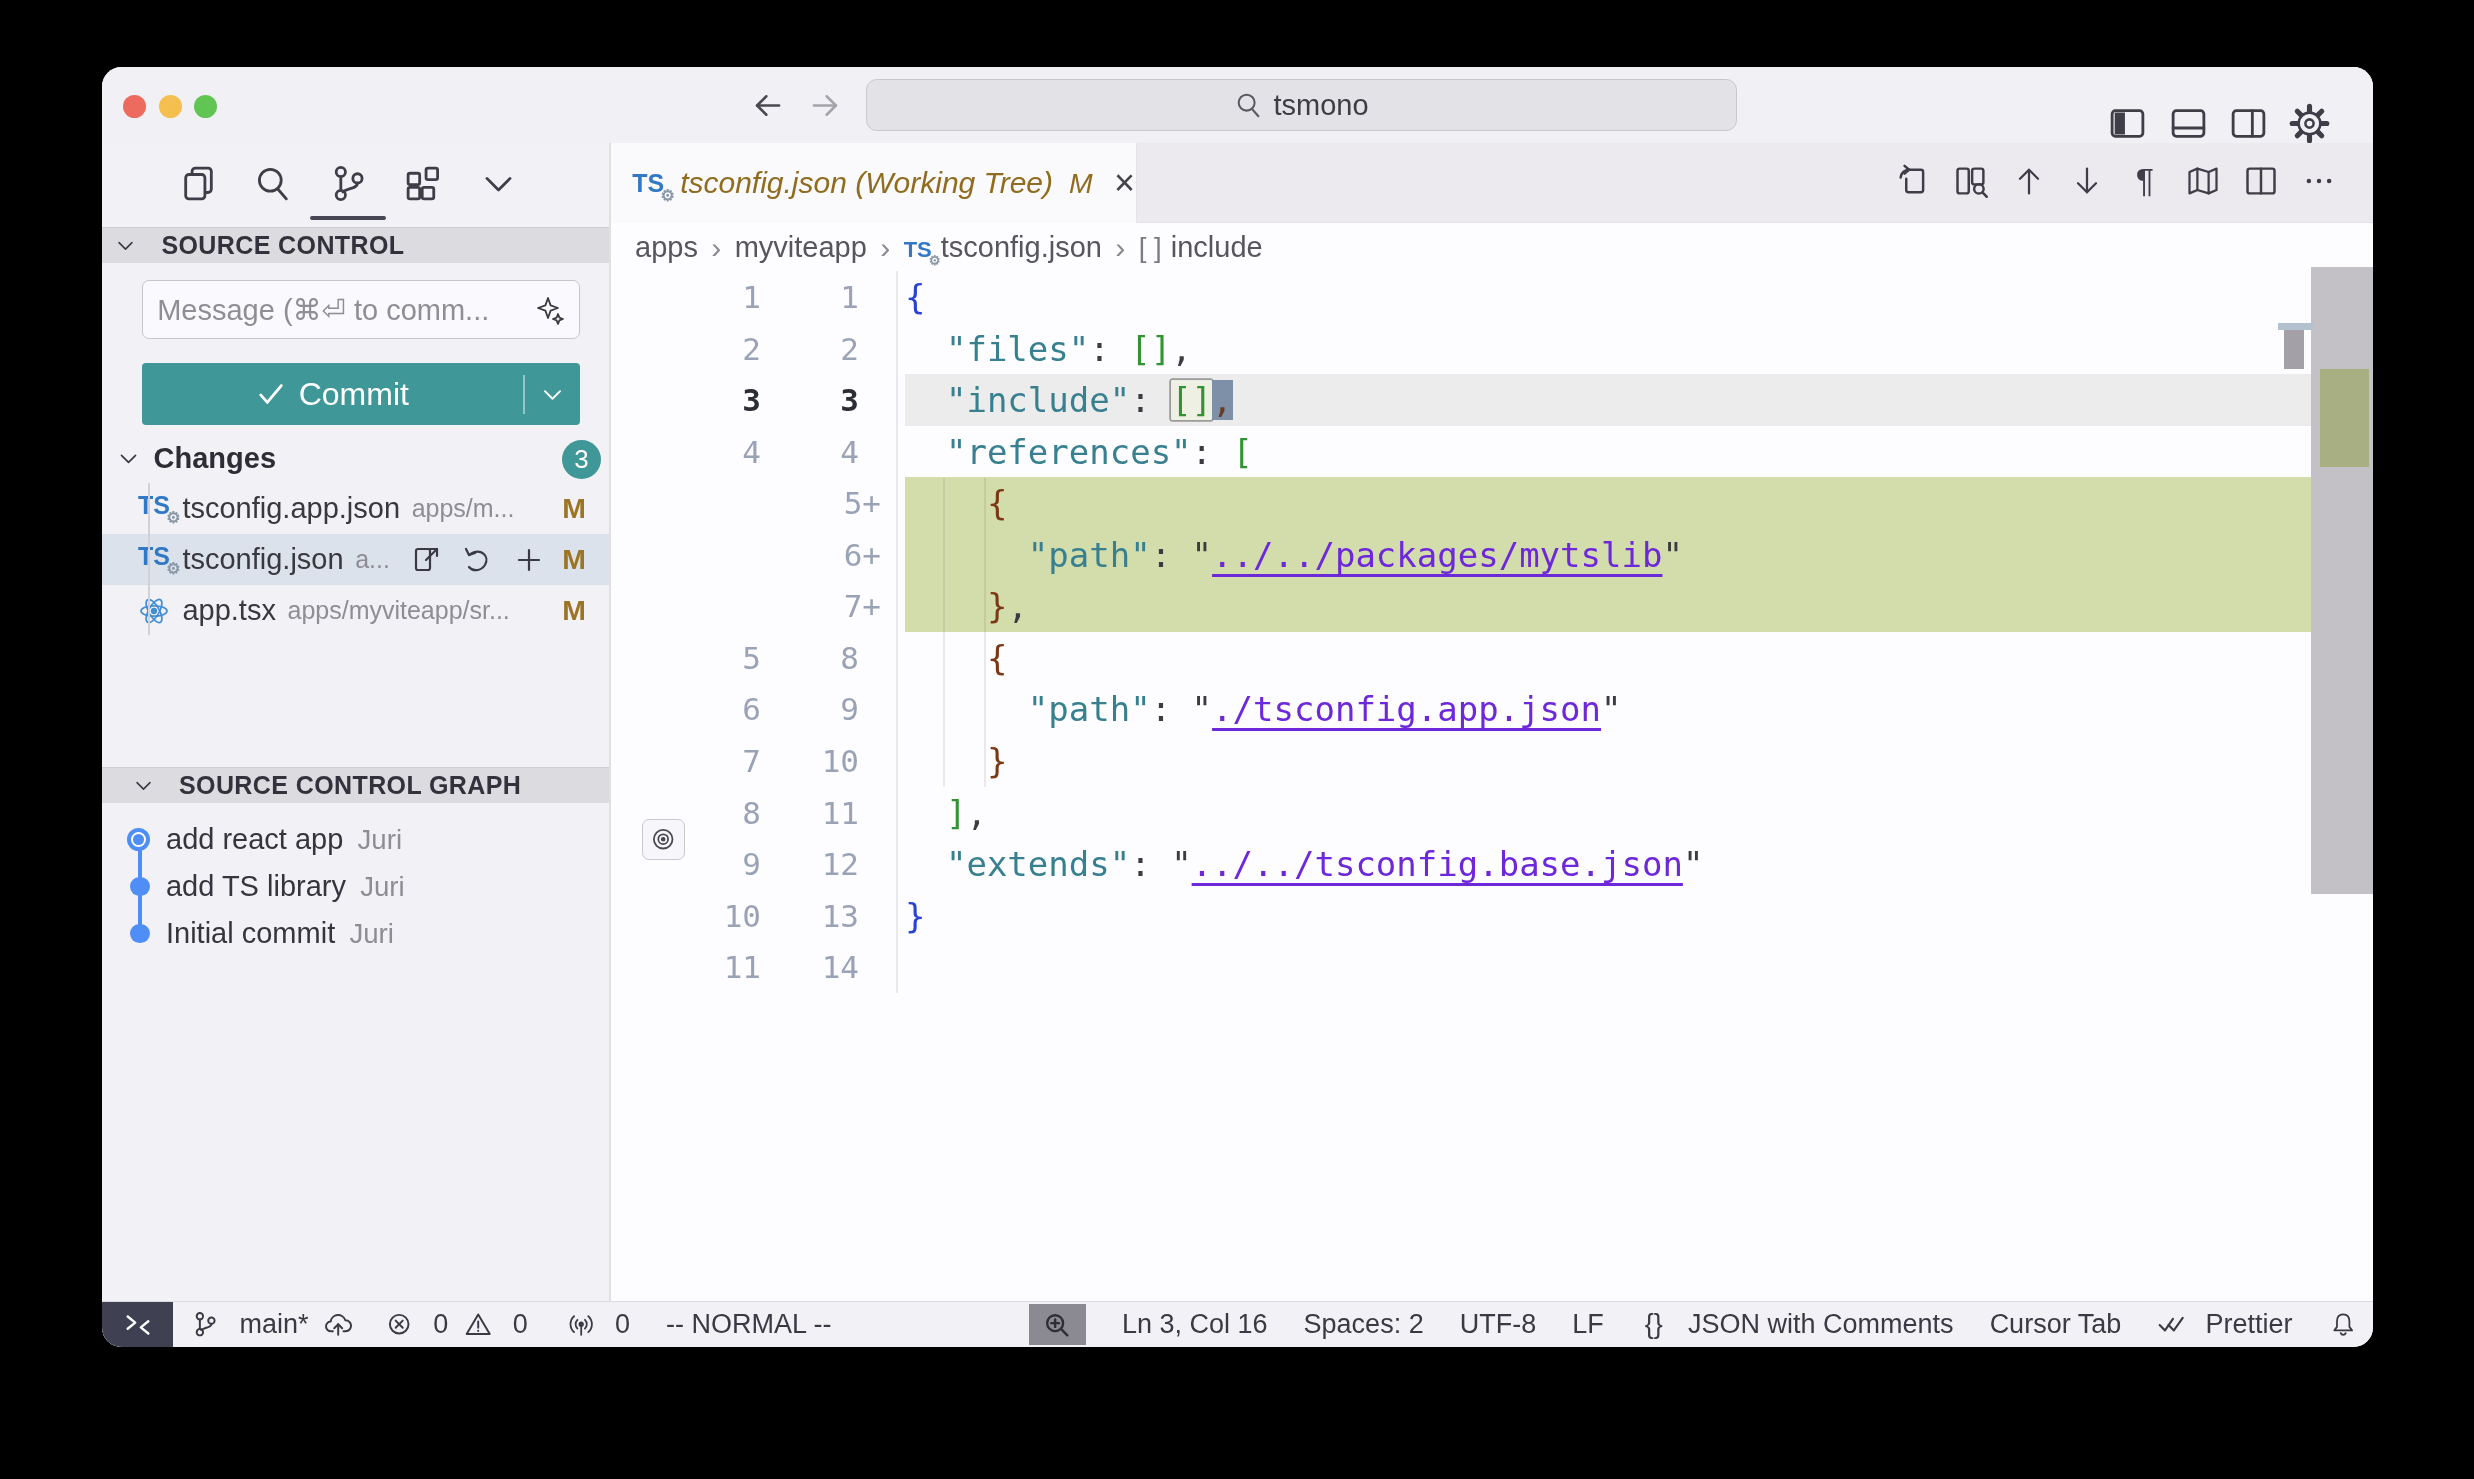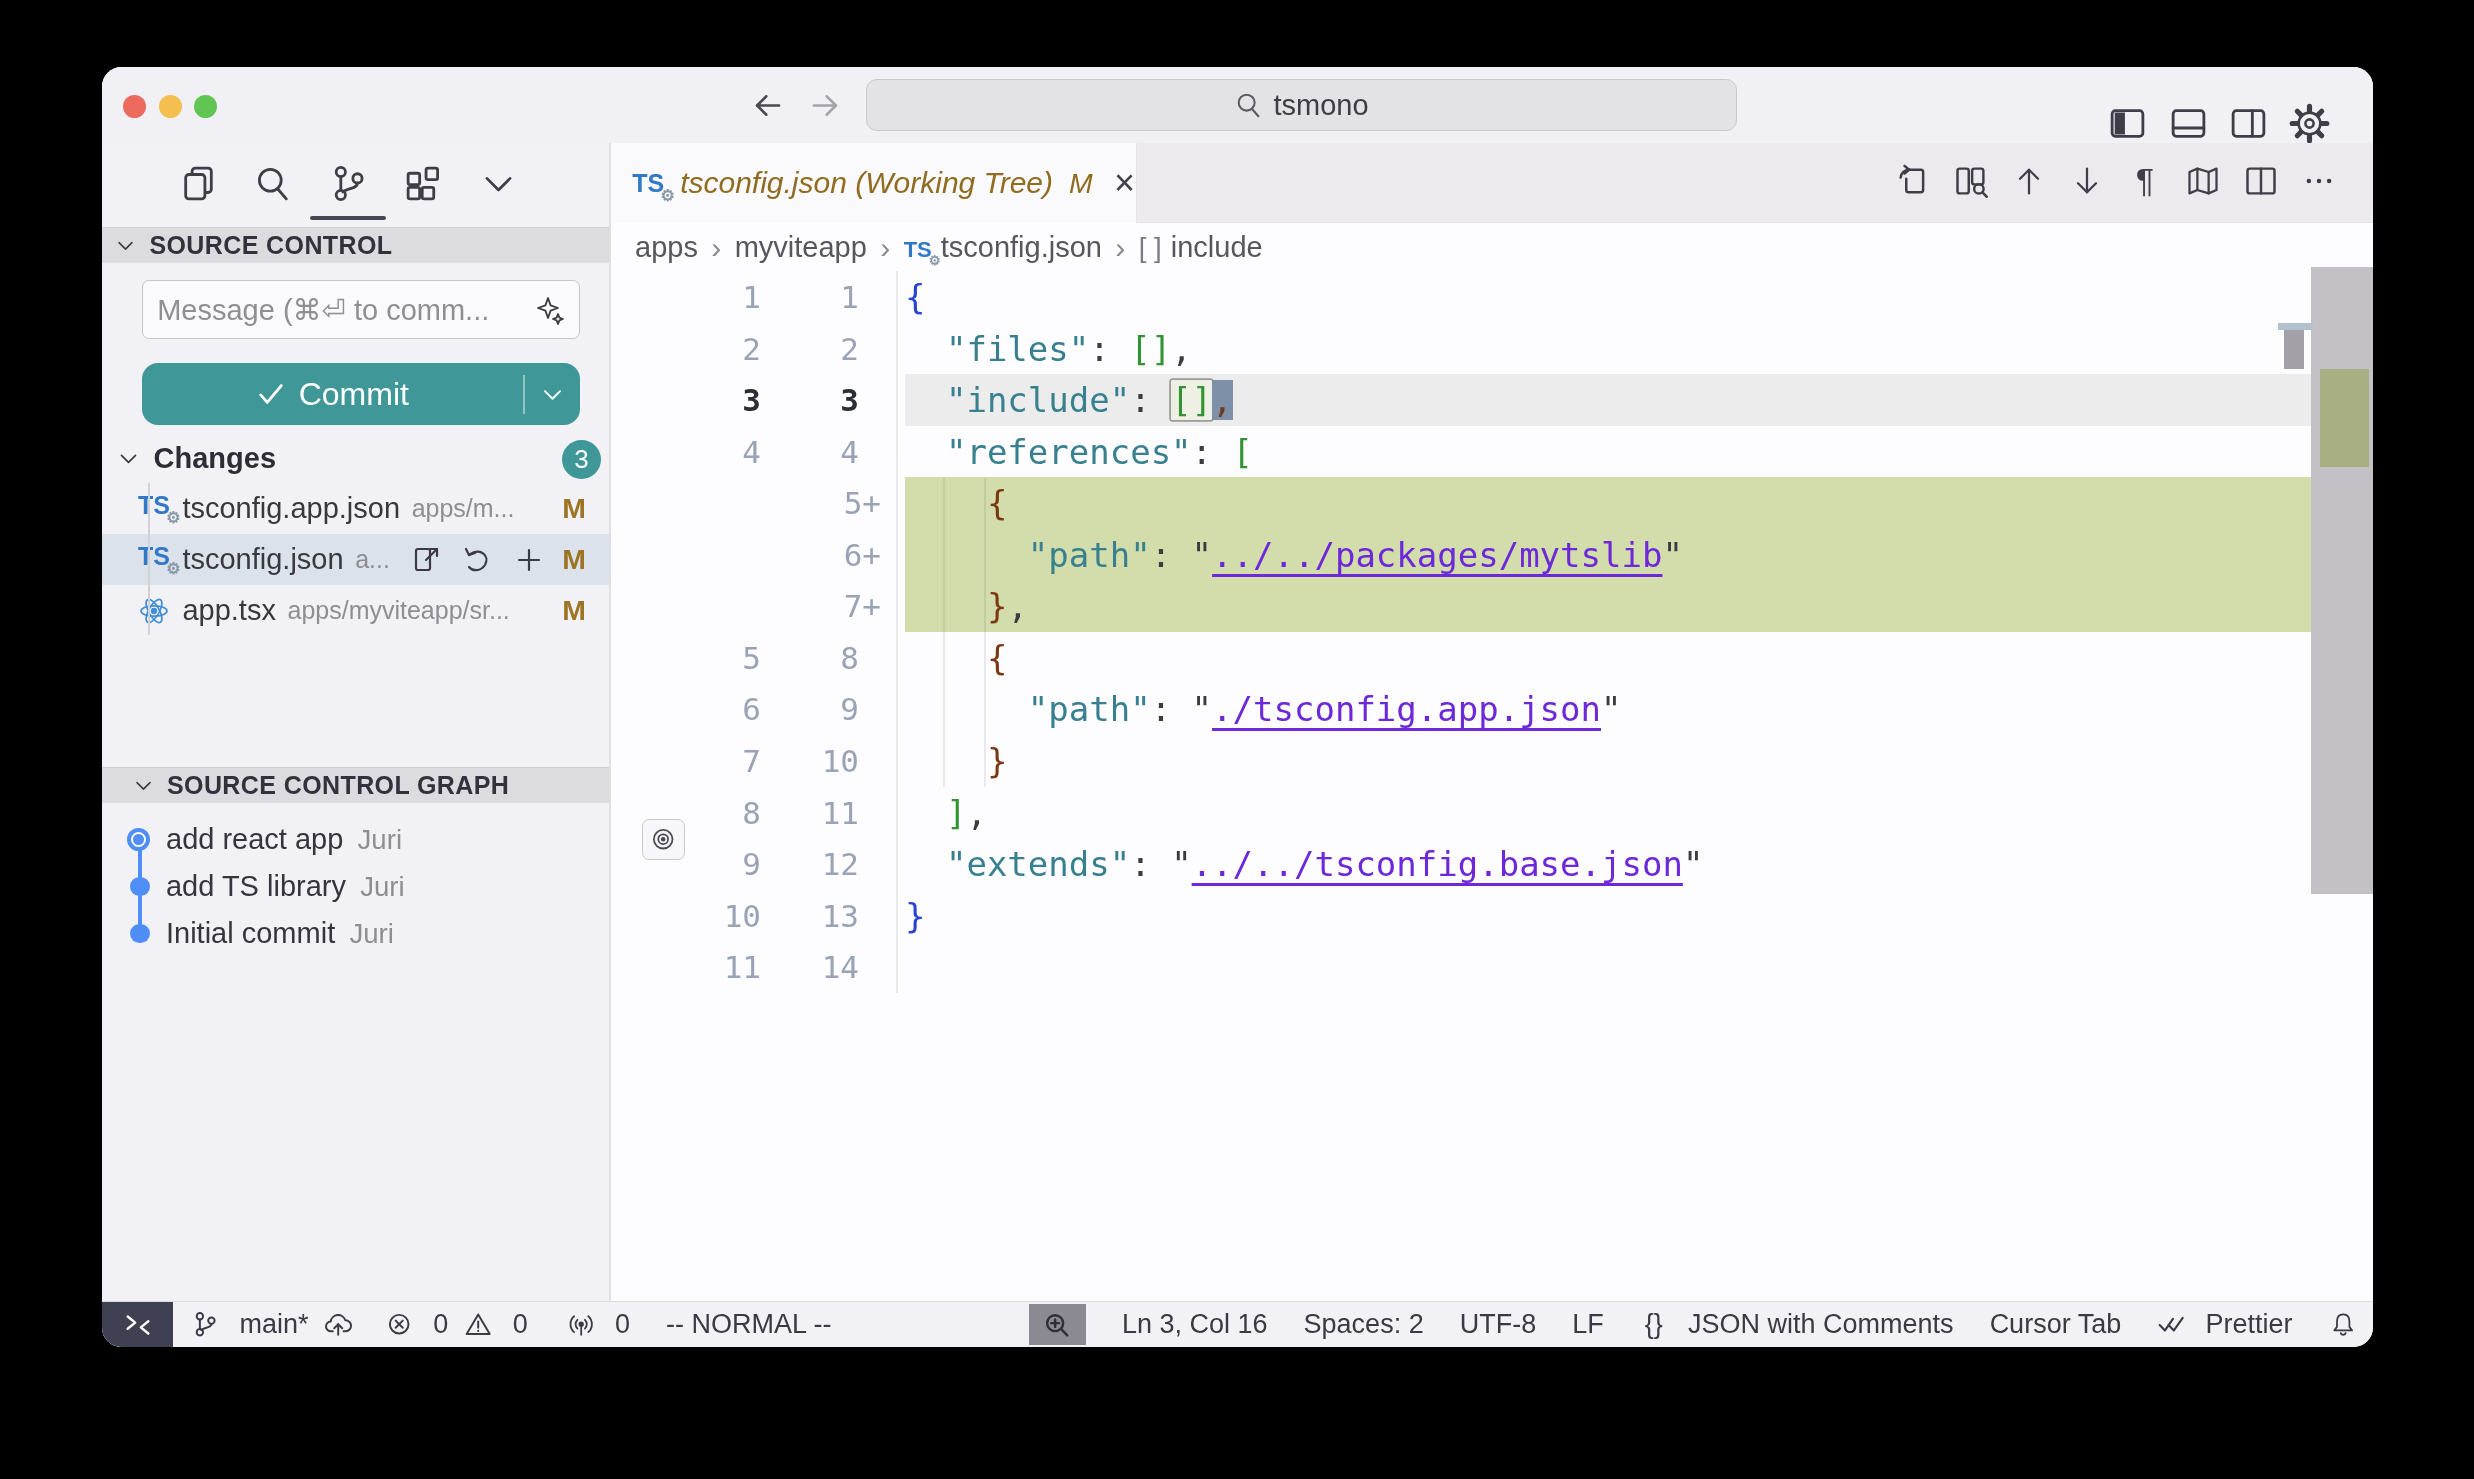--- a/index.html
+++ b/index.html
@@ -25,32 +25,32 @@
   #titlebar-right .tbicon { width:41px; height:41px; color:#3f3e48; cursor:default; }
 
   
   #sidebar { position:absolute; left:0; top:76px; width:507px; bottom:46px; background:#f2f1f5; }
   #sidebar-border { position:absolute; left:507px; top:76px; bottom:46px; width:1.8px; background:#e0dfe3; z-index:4;}
   #activity { position:absolute; left:0; top:0; width:507px; height:80px;
     display:flex; align-items:center; gap:34px; padding-left:76px; }
   .act { width:41px; height:41px; color:#3f3e48; position:relative; }
   #act-underline{ position:absolute; left:208px; top:73px; width:76px; height:4.4px; background:#474653; border-radius:2.7px;}
   .strip { position:absolute; left:0; width:507px; height:36px; background:#dcdbe0;
-    border-top:0.9px solid #cfced3; display:flex; align-items:center; gap:12px; padding-left:12.4px; }
+    border-top:0.9px solid #cfced3; display:flex; align-items:center; gap:24px; padding-left:12.4px; }
   .strip .chev{ width:23px; height:23px; color:#3b3a44; }
   .strip span{ font-size:25px; font-weight:700; letter-spacing:0.4px; color:#33323c; }
   #strip-sc{ top:84px; } #strip-graph{ top:624px;padding-left:30px; }
 
   #msg-input { position:absolute; left:40px; top:137px; width:438px; height:59px;
     background:#faf9fd; border:1.8px solid #c6c5ca; border-radius:7.1px;
     display:flex; align-items:center; padding:0 14.2px; }
   #msg-input .ph{ font-size:29px; color:#8f8e95; flex:1; white-space:nowrap; overflow:hidden;}
   #msg-input .spark{ width:32px; height:32px; color:#3b3a44; flex:none;}
   #commit-btn { position:absolute; left:40px; top:220px; width:438px; height:62px;
-    background:#3f9798; border-radius:16px; display:flex; align-items:center; color:#fff; }
+    background:#3f9798; border-radius:4px; display:flex; align-items:center; color:#fff; }
   #commit-btn .main{ flex:1; display:flex; align-items:center; justify-content:center; gap:12.4px;
     font-size:32px; }
   #commit-btn .chk{ width:30px; height:30px; }
   #commit-btn .sep{ width:1.8px; height:39px; background:rgba(255,255,255,.45); }
   #commit-btn .dd{ width:55px; display:flex; align-items:center; justify-content:center; }
   #commit-btn .dd .chev{ width:27px; height:27px; }
 
   #changes-hdr{ position:absolute; left:0; top:292px; width:507px; height:46px;
     display:flex; align-items:center; }
   #changes-hdr .chev{ width:25px; height:25px; color:#3b3a44; margin-left:14.2px; }

